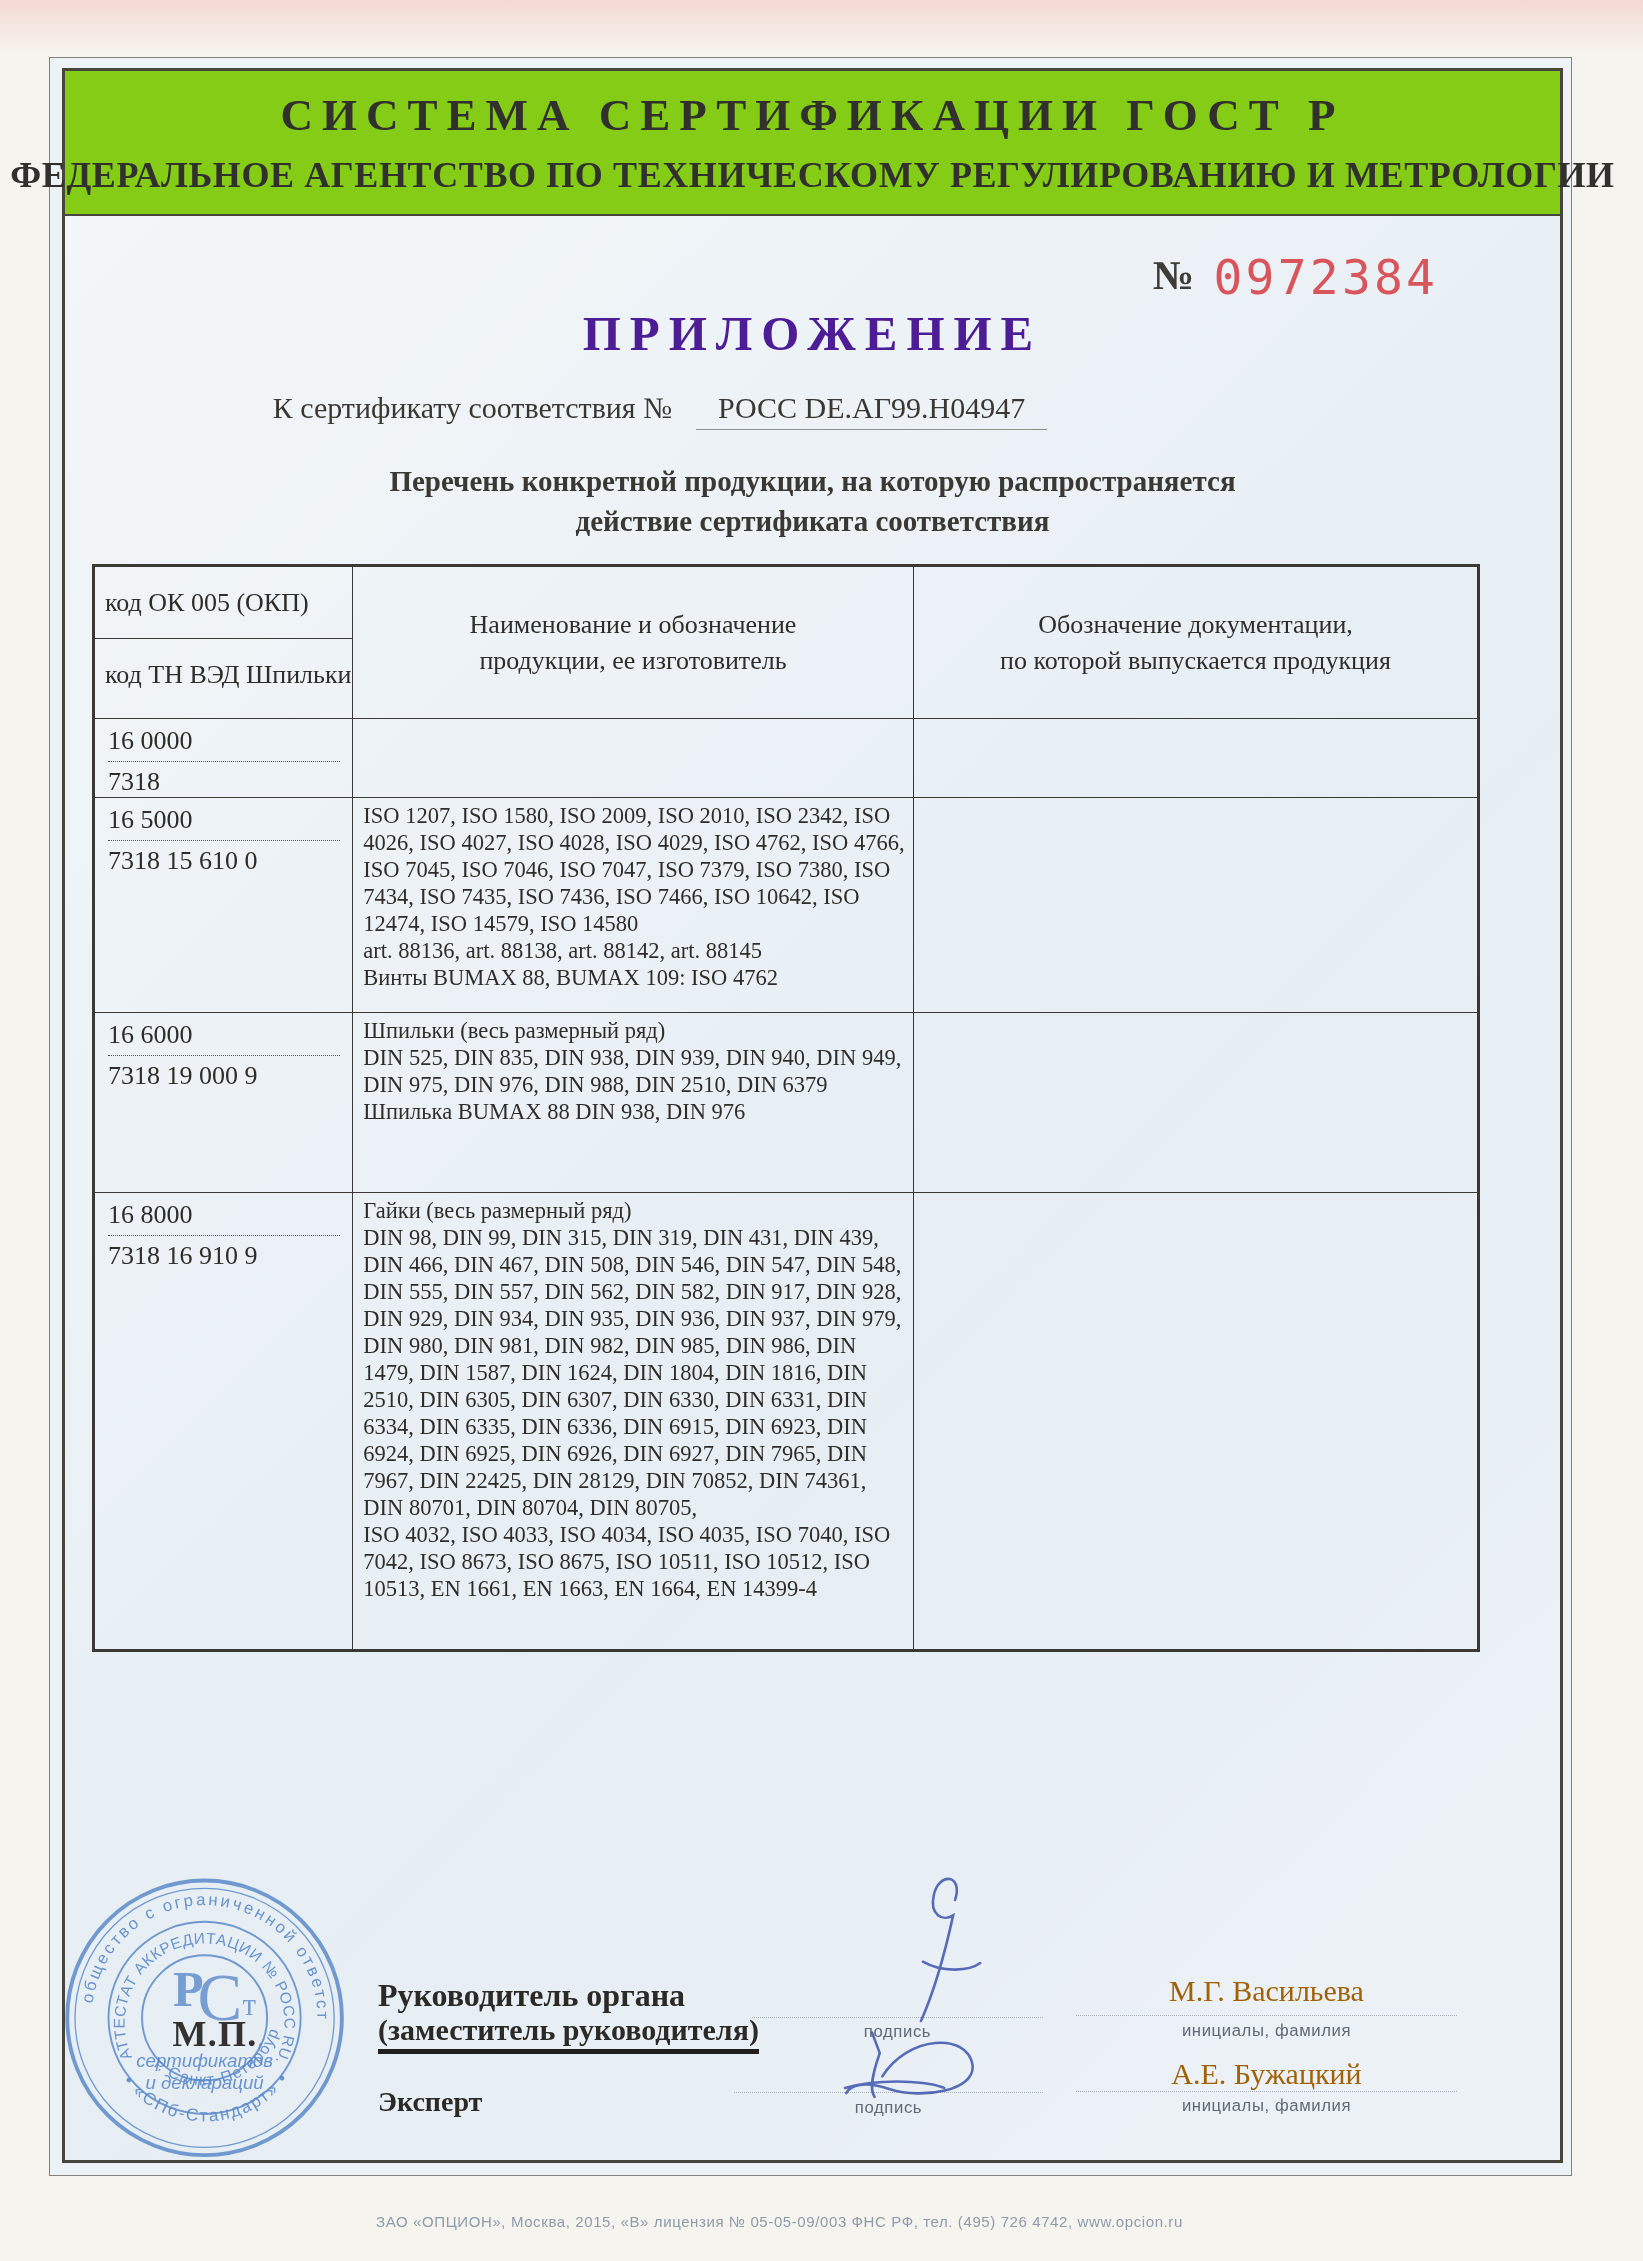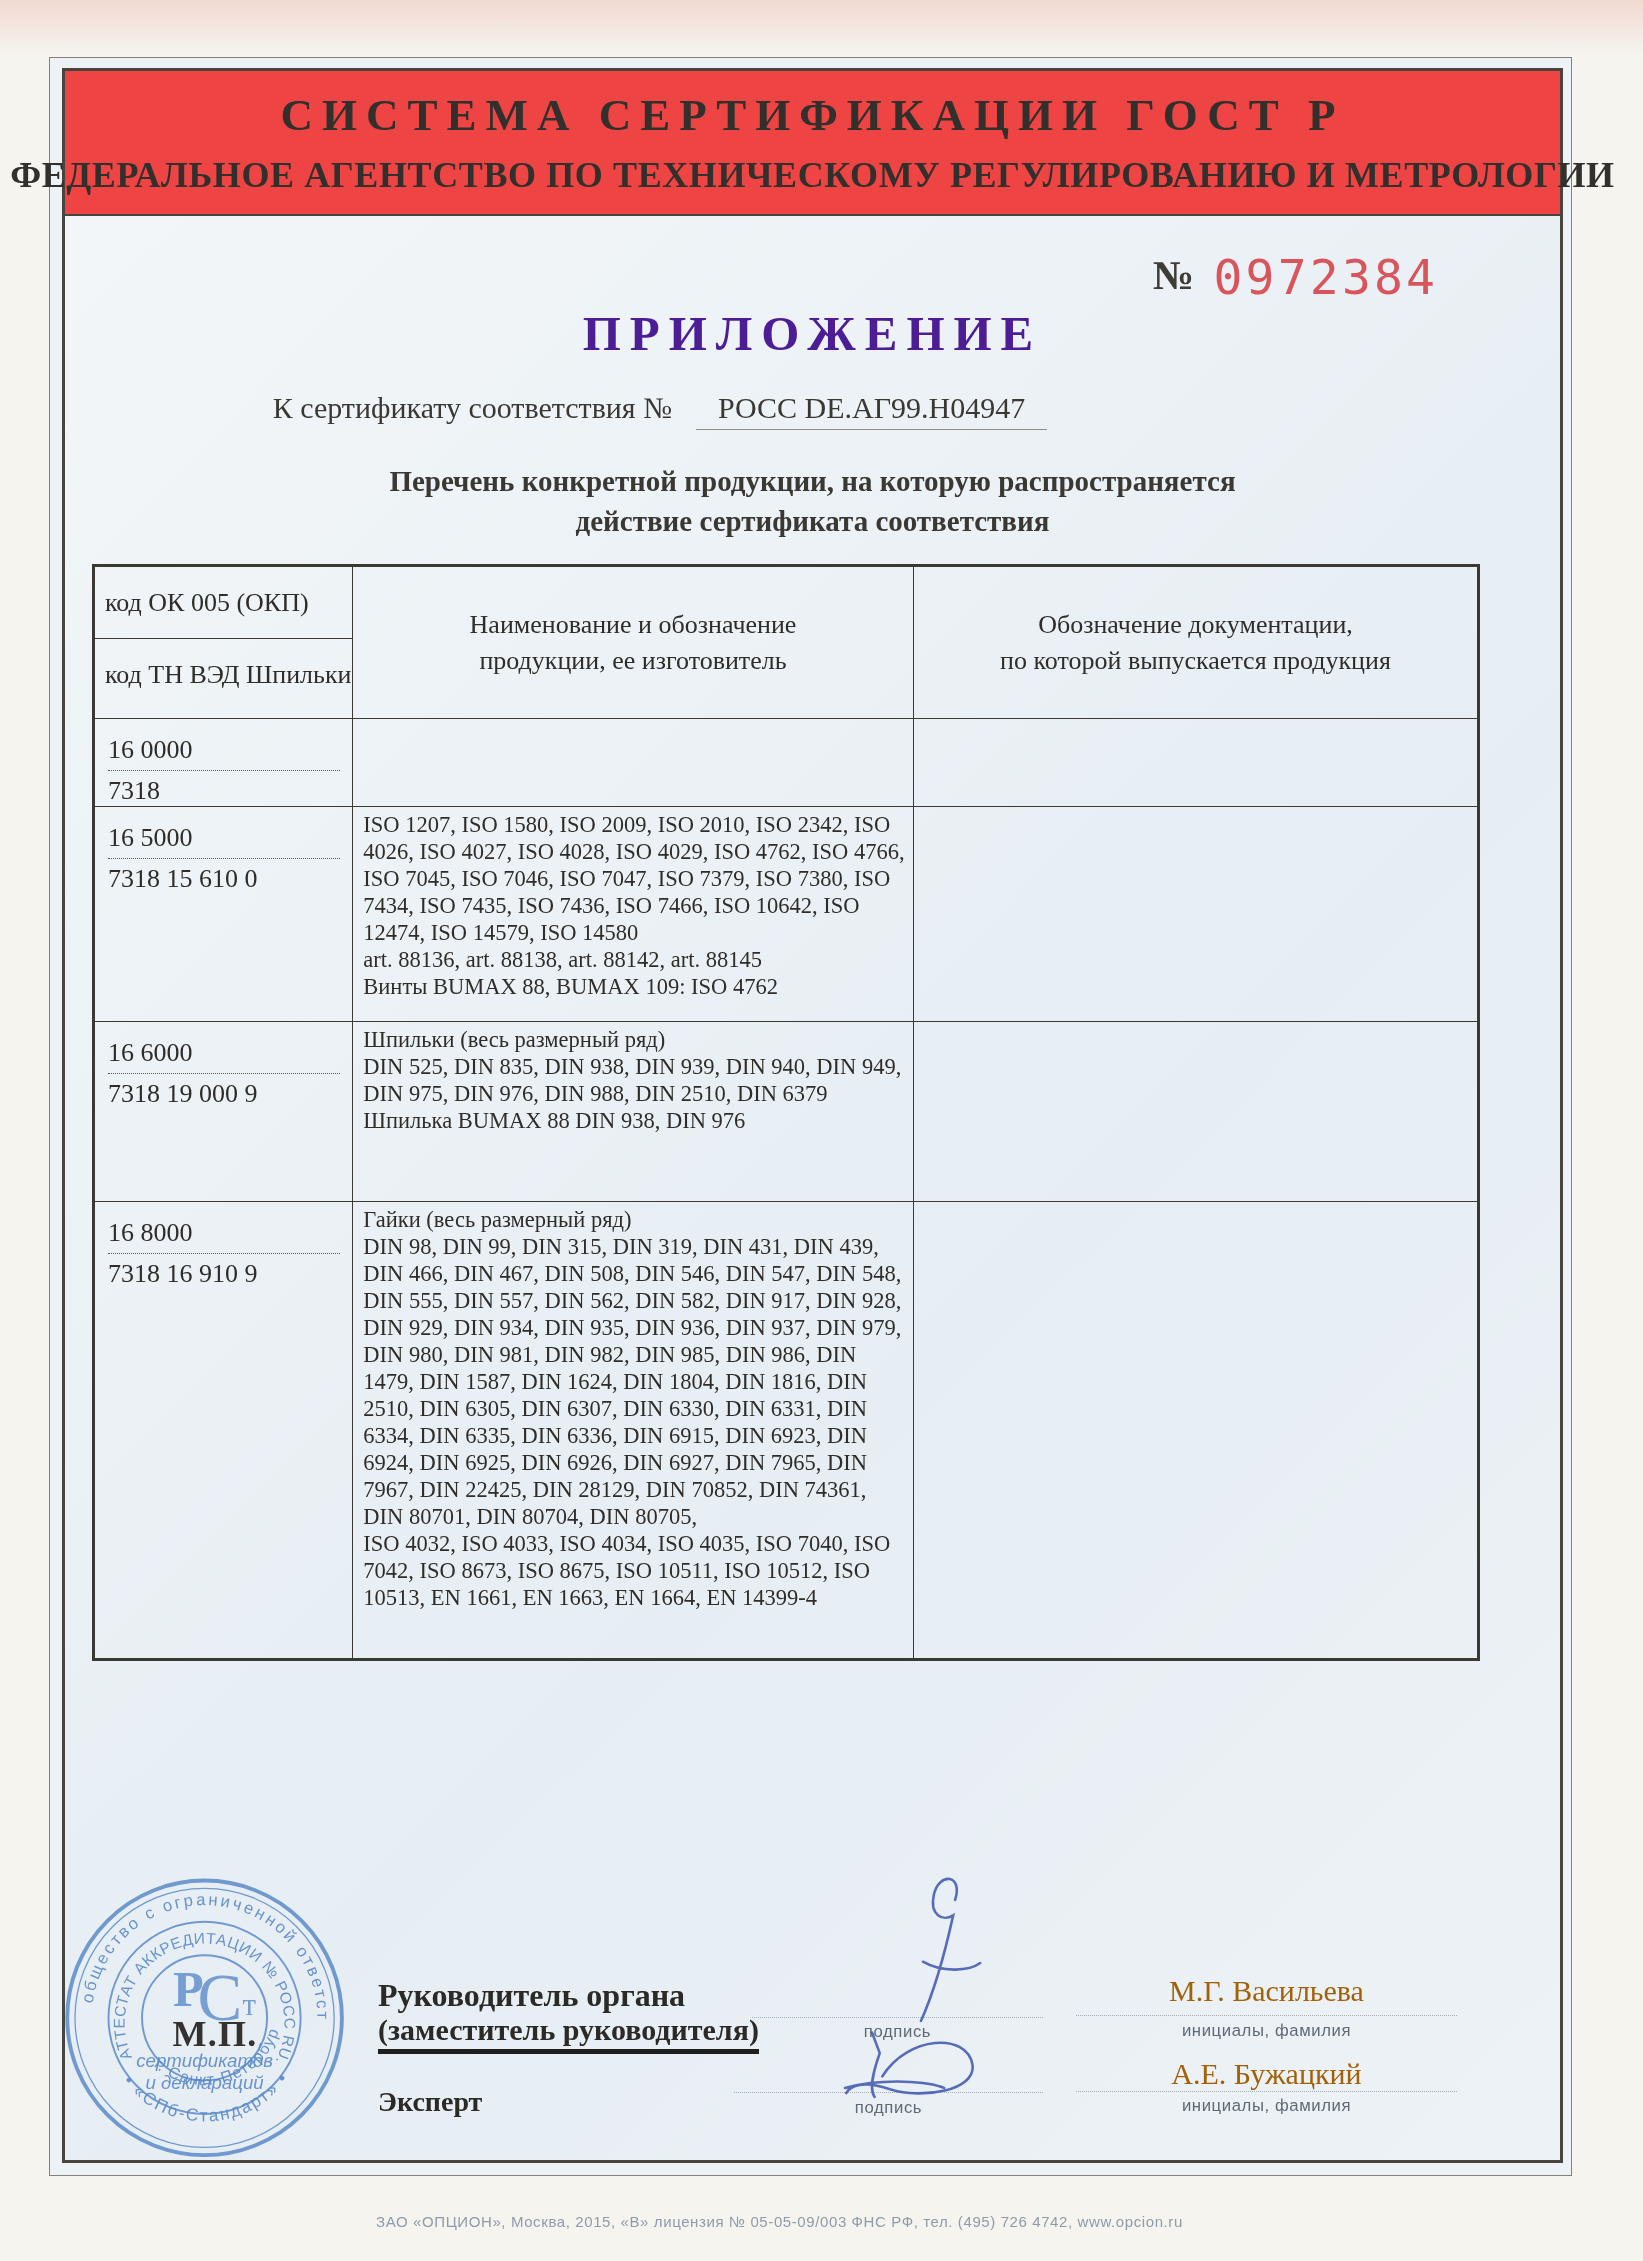--- a/index.html
+++ b/index.html
@@ -18,21 +18,21 @@
     border:1.9px solid #83817a;background:#edf2f6;box-sizing:border-box;
   }
   .inner-frame{
     position:absolute;left:62px;top:68px;width:1501px;height:2095px;
     border:3.2px solid #48453f;box-sizing:border-box;background:
       linear-gradient(135deg, rgba(255,255,255,.35), rgba(210,226,236,.25) 60%, rgba(255,255,255,0));
   }
   .header-box{
     position:absolute;left:62px;top:68px;width:1501px;height:148px;
     border:3.2px solid #48453f;border-bottom:2.6px solid #48453f;box-sizing:border-box;
-    background:#ef4444;display:flex;flex-direction:column;justify-content:center;align-items:center;gap:13px;
+    background:#84cc16;display:flex;flex-direction:column;justify-content:center;align-items:center;gap:13px;
   }
   .hdr1{font-size:45px;font-weight:bold;letter-spacing:9px;white-space:nowrap;}
   .hdr2{font-size:36px;font-weight:bold;letter-spacing:0.6px;white-space:nowrap;}
   
   .form-no{position:absolute;left:1153px;top:255px;display:flex;align-items:flex-start;gap:19.3px;z-index:2;}
   .form-no .no-sign{font-size:41px;font-weight:bold;color:#3e3c37;line-height:1;}
   .form-no .no-val{
     font-family:"DejaVu Sans Mono",monospace;font-size:48px;line-height:.95;
     color:#d9555c;letter-spacing:3.2px;font-weight:400;text-align:right;
   }
@@ -52,21 +52,21 @@
   }
   table.products,table.products th,table.products td{border:1.9px solid #3b3934;}
   table.products{border-width:3.2px;}
   col.c1{width:259px;} col.c2{width:561px;} col.c3{width:565px;}
   thead th{font-weight:normal;vertical-align:middle;border-bottom-width:4.5px;}
   th.th-codes{padding:0;height:151px;vertical-align:top;}
   .th-half{height:72px;display:flex;align-items:center;padding-left:10px;font-size:26px;box-sizing:border-box;}
   .th-half.top{border-bottom:1.9px solid #3b3934;}
   th.th-name,th.th-doc{text-align:center;font-size:26px;line-height:36px;white-space:pre-line;}
   tbody td{vertical-align:top;}
-  td.code-cell{padding:15px 9px 0 13px;font-size:26px;line-height:31px;}
+  td.code-cell{padding:6px 9px 0 13px;font-size:26px;line-height:31px;}
   .code-dash{border-top:1.9px dotted #5a5852;margin:5.1px 2.6px 3.9px 0;height:0;}
   td.name-cell{padding:3.9px 7.7px 6.4px 10.3px;font-size:22.5px;line-height:27px;white-space:pre-line;}
   td.doc-cell{padding:3.9px;}
   tbody tr:nth-child(1){height:62px;}
   tbody tr:nth-child(2){height:215px;}
   tbody tr:nth-child(3){height:180px;}
   tbody tr:nth-child(4){height:458px;}
   
   .role-1{position:absolute;left:378px;top:1977px;font-size:32px;font-weight:bold;color:#2c2a27;}
   .role-1b{position:absolute;left:378px;top:2013px;font-size:30px;font-weight:bold;color:#2c2a27;

